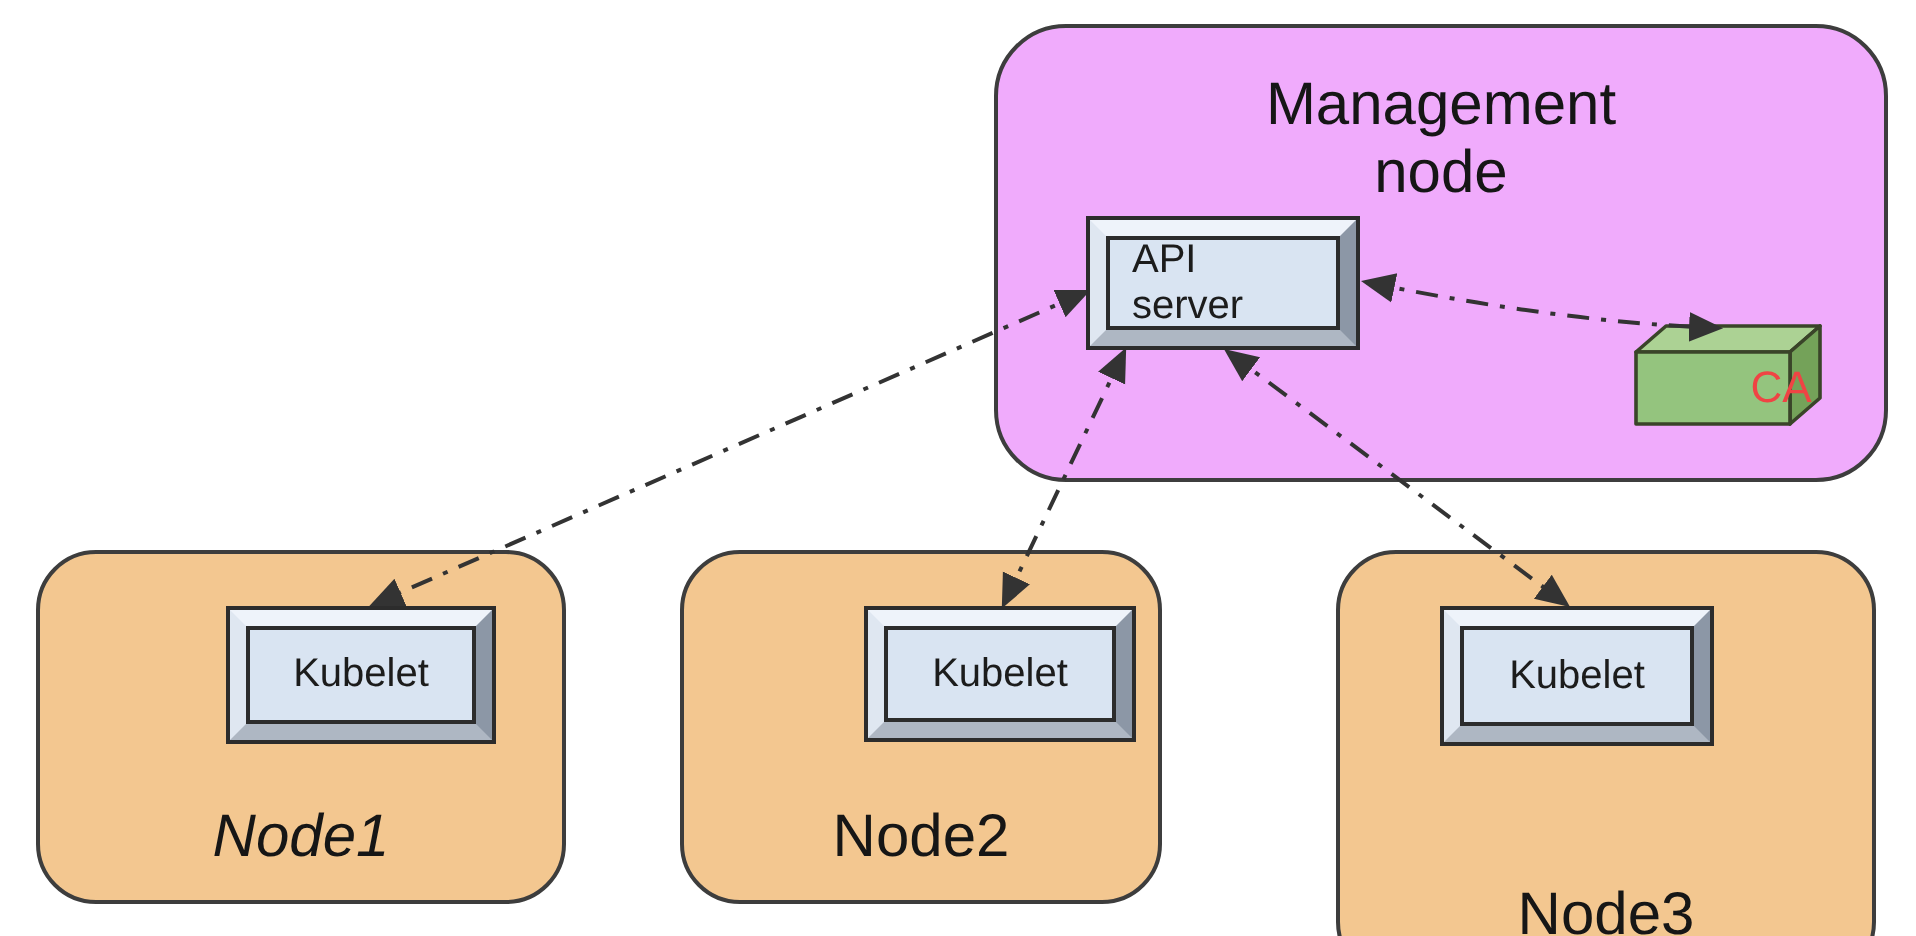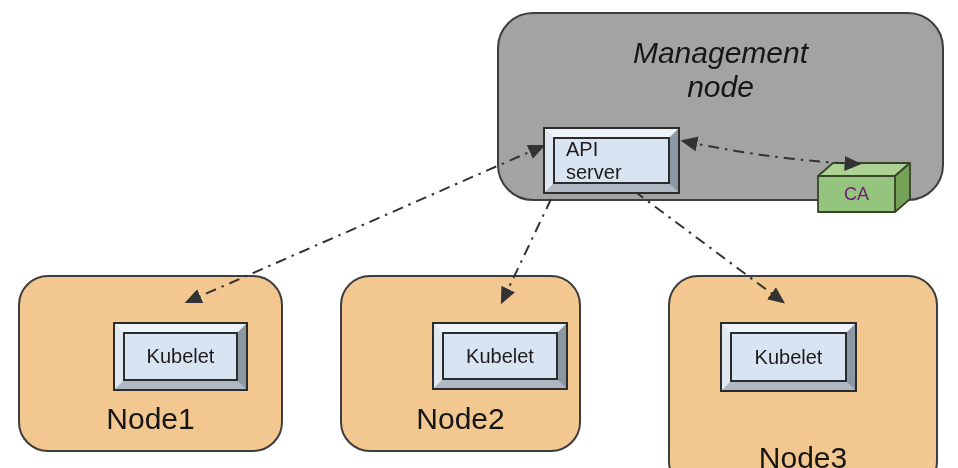--- a/index.html
+++ b/index.html
@@ -13,30 +13,29 @@
     color: #1b1b1b;
   }
 
   
   .group {
     position: absolute;
     box-sizing: border-box;
     border: 2px solid #3d3d3d;
   }
   .group.mgmt {
-    left: 497px; top: 12px; width: 447px; height: 189px;
+    left: 497px; top: 12px; width: 447px; height: 229px;
     border-radius: 36px;
-    background: #a3a3a3;
-    font-style: italic;
+    background: #f0abfc;
   }
   .group.worker {
     border-radius: 30px;
     background: #F3C790;
   }
-  .group.n1 { left: 18px;  top: 275px; width: 265px; height: 177px; }
+  .group.n1 { left: 18px;  top: 275px; width: 265px; height: 177px; font-style: italic; }
   .group.n2 { left: 340px; top: 275px; width: 241px; height: 177px; }
   .group.n3 { left: 668px; top: 275px; width: 270px; height: 216px; }
 
   .mgmt-title {
     position: absolute;
     left: 0; right: 0; top: 22px;
     text-align: center;
     font-size: 30px;
     line-height: 34px;
     white-space: pre-line;
@@ -49,21 +48,20 @@
     font-size: 30px;
     color: #161616;
   }
 
   
   .bevel {
     position: absolute;
     box-sizing: border-box;
     border: 2px solid #2c2c2c;
     background: #737373;
-    margin-top: 19px;
   }
   .bevel::before {
     content: "";
     position: absolute;
     inset: 0;
     border: 8px solid;
     
     border-color: #eef3fa #8c97a6 #aeb7c3 #dfe7f1;
   }
   .bevel .face {
@@ -89,24 +87,24 @@
   .bevel.k3 { left: 720px; top: 303px; width: 137px; height: 70px; }
 
   
   svg.overlay {
     position: absolute;
     left: 0; top: 0;
     pointer-events: none;
   }
   .ca-label {
     position: absolute;
-    left: 818px; top: 176px; width: 77px; height: 36px;
+    left: 852px; top: 176px; width: 77px; height: 36px;
     display: flex; align-items: center; justify-content: center;
-    font-size: 18px;
-    color: #701a75;
+    font-size: 22px;
+    color: #ef4444;
   }
 </style>
 </head>
 <body>
 
 <div class="canvas">
 
   <div class="group mgmt">
     <div class="mgmt-title">Management
 node</div>

